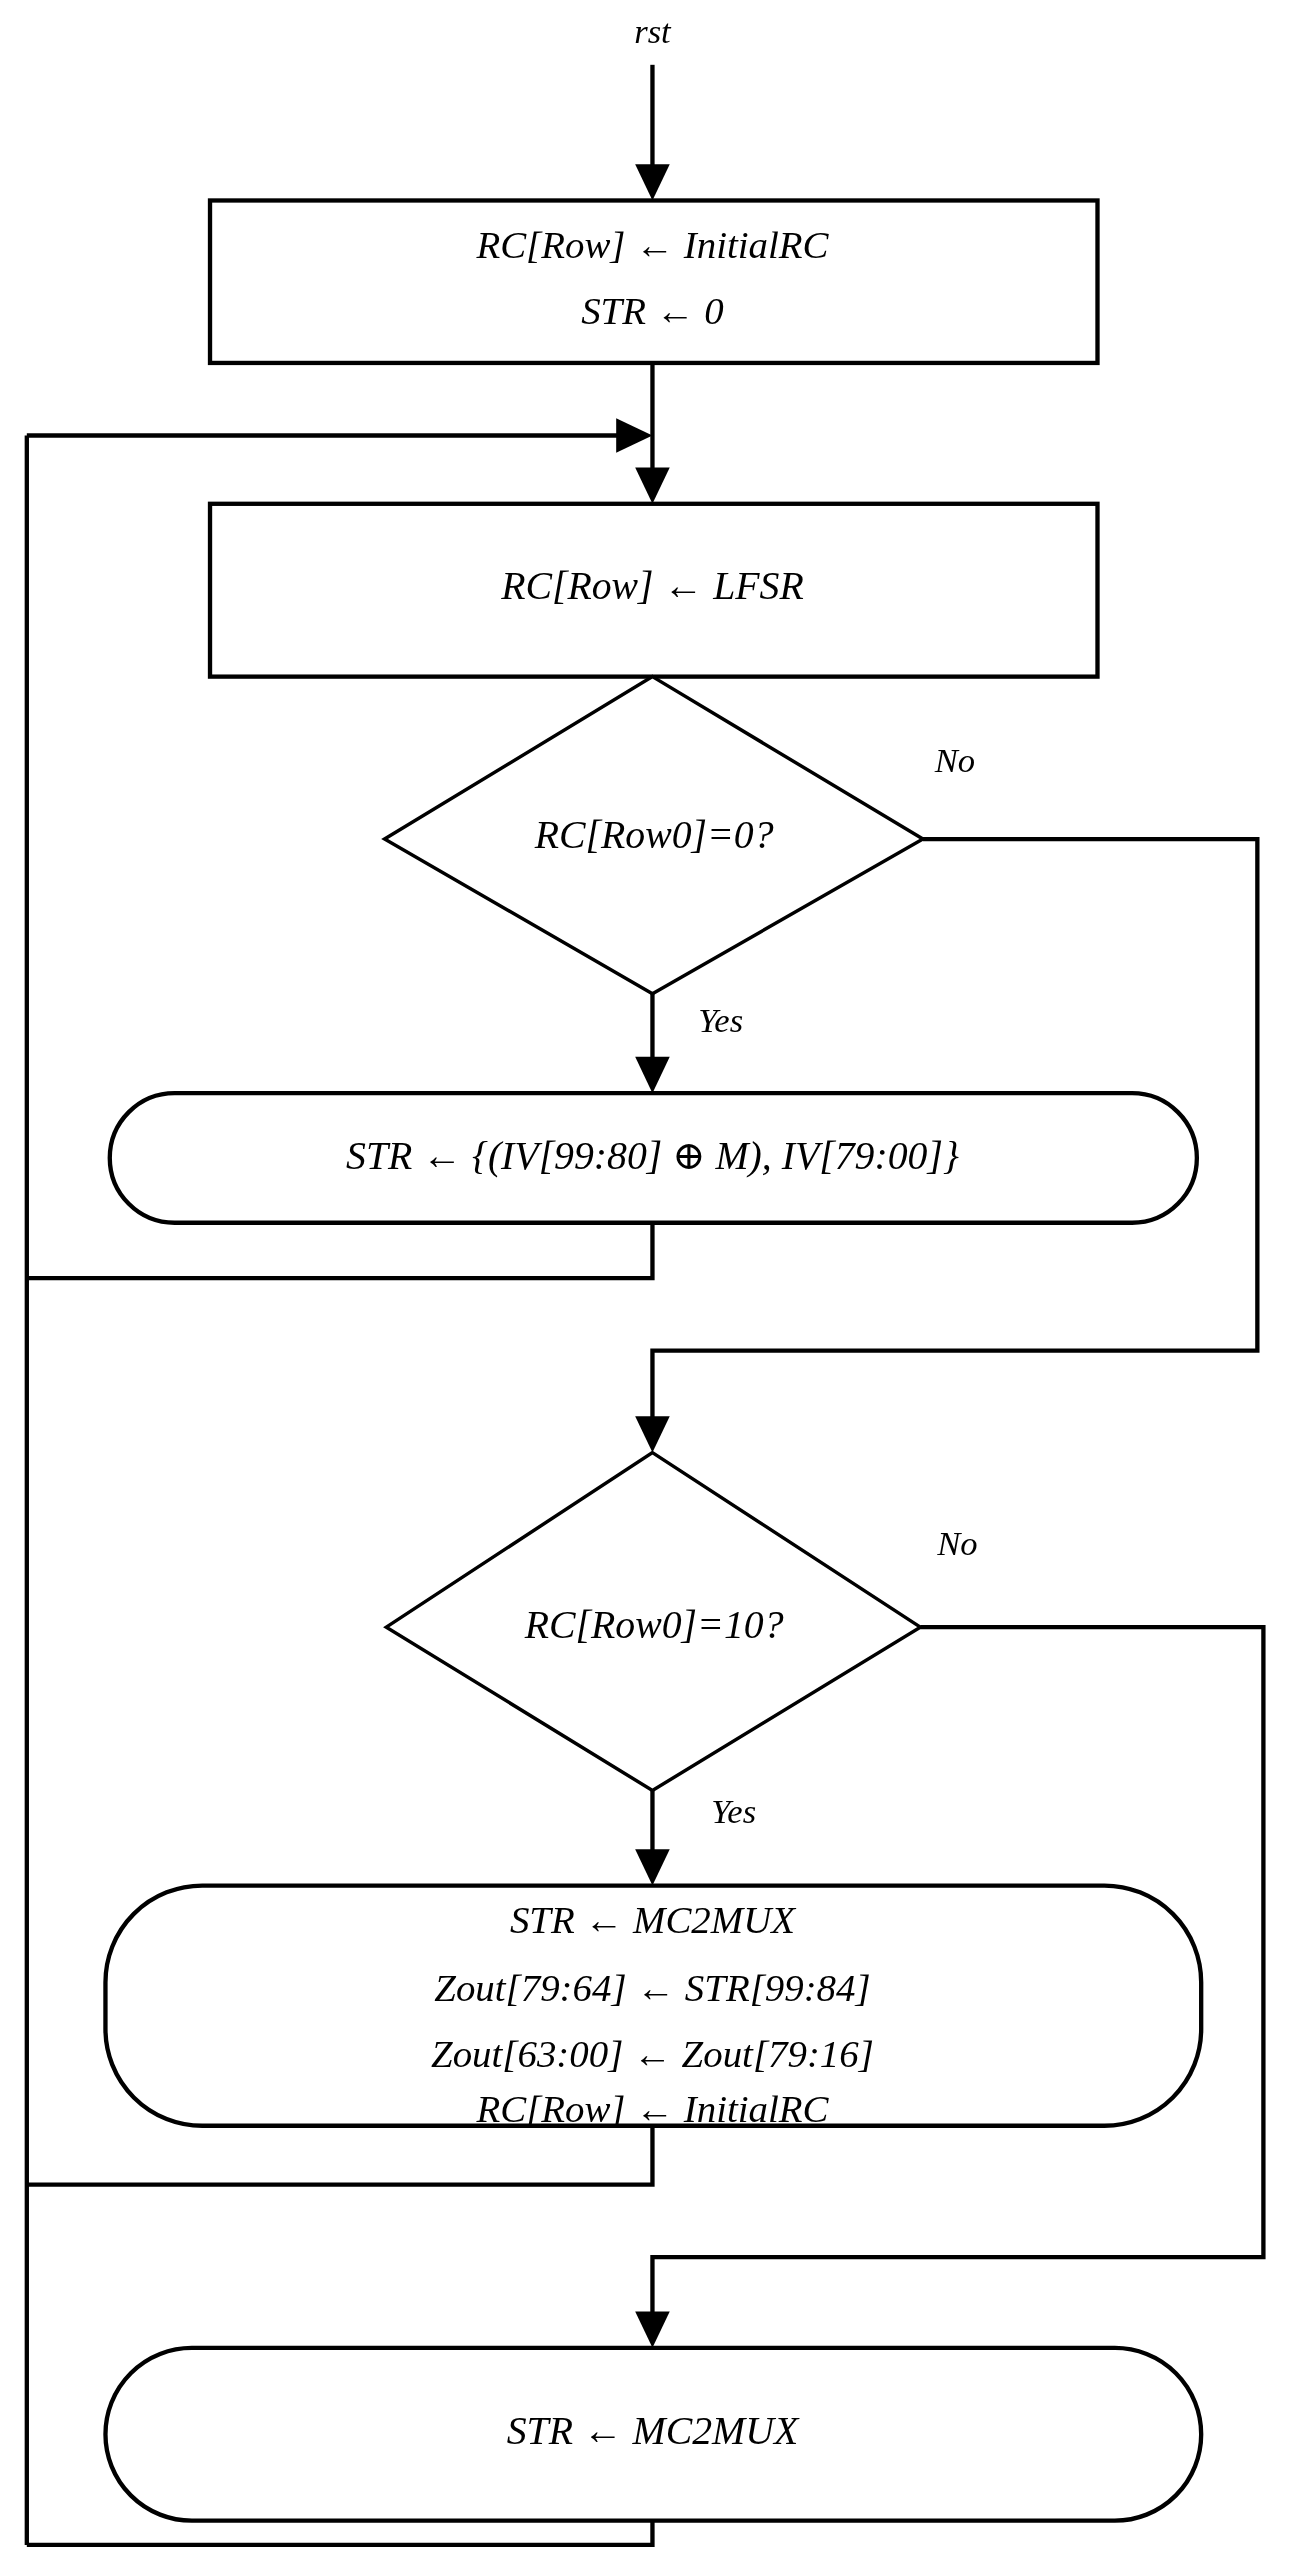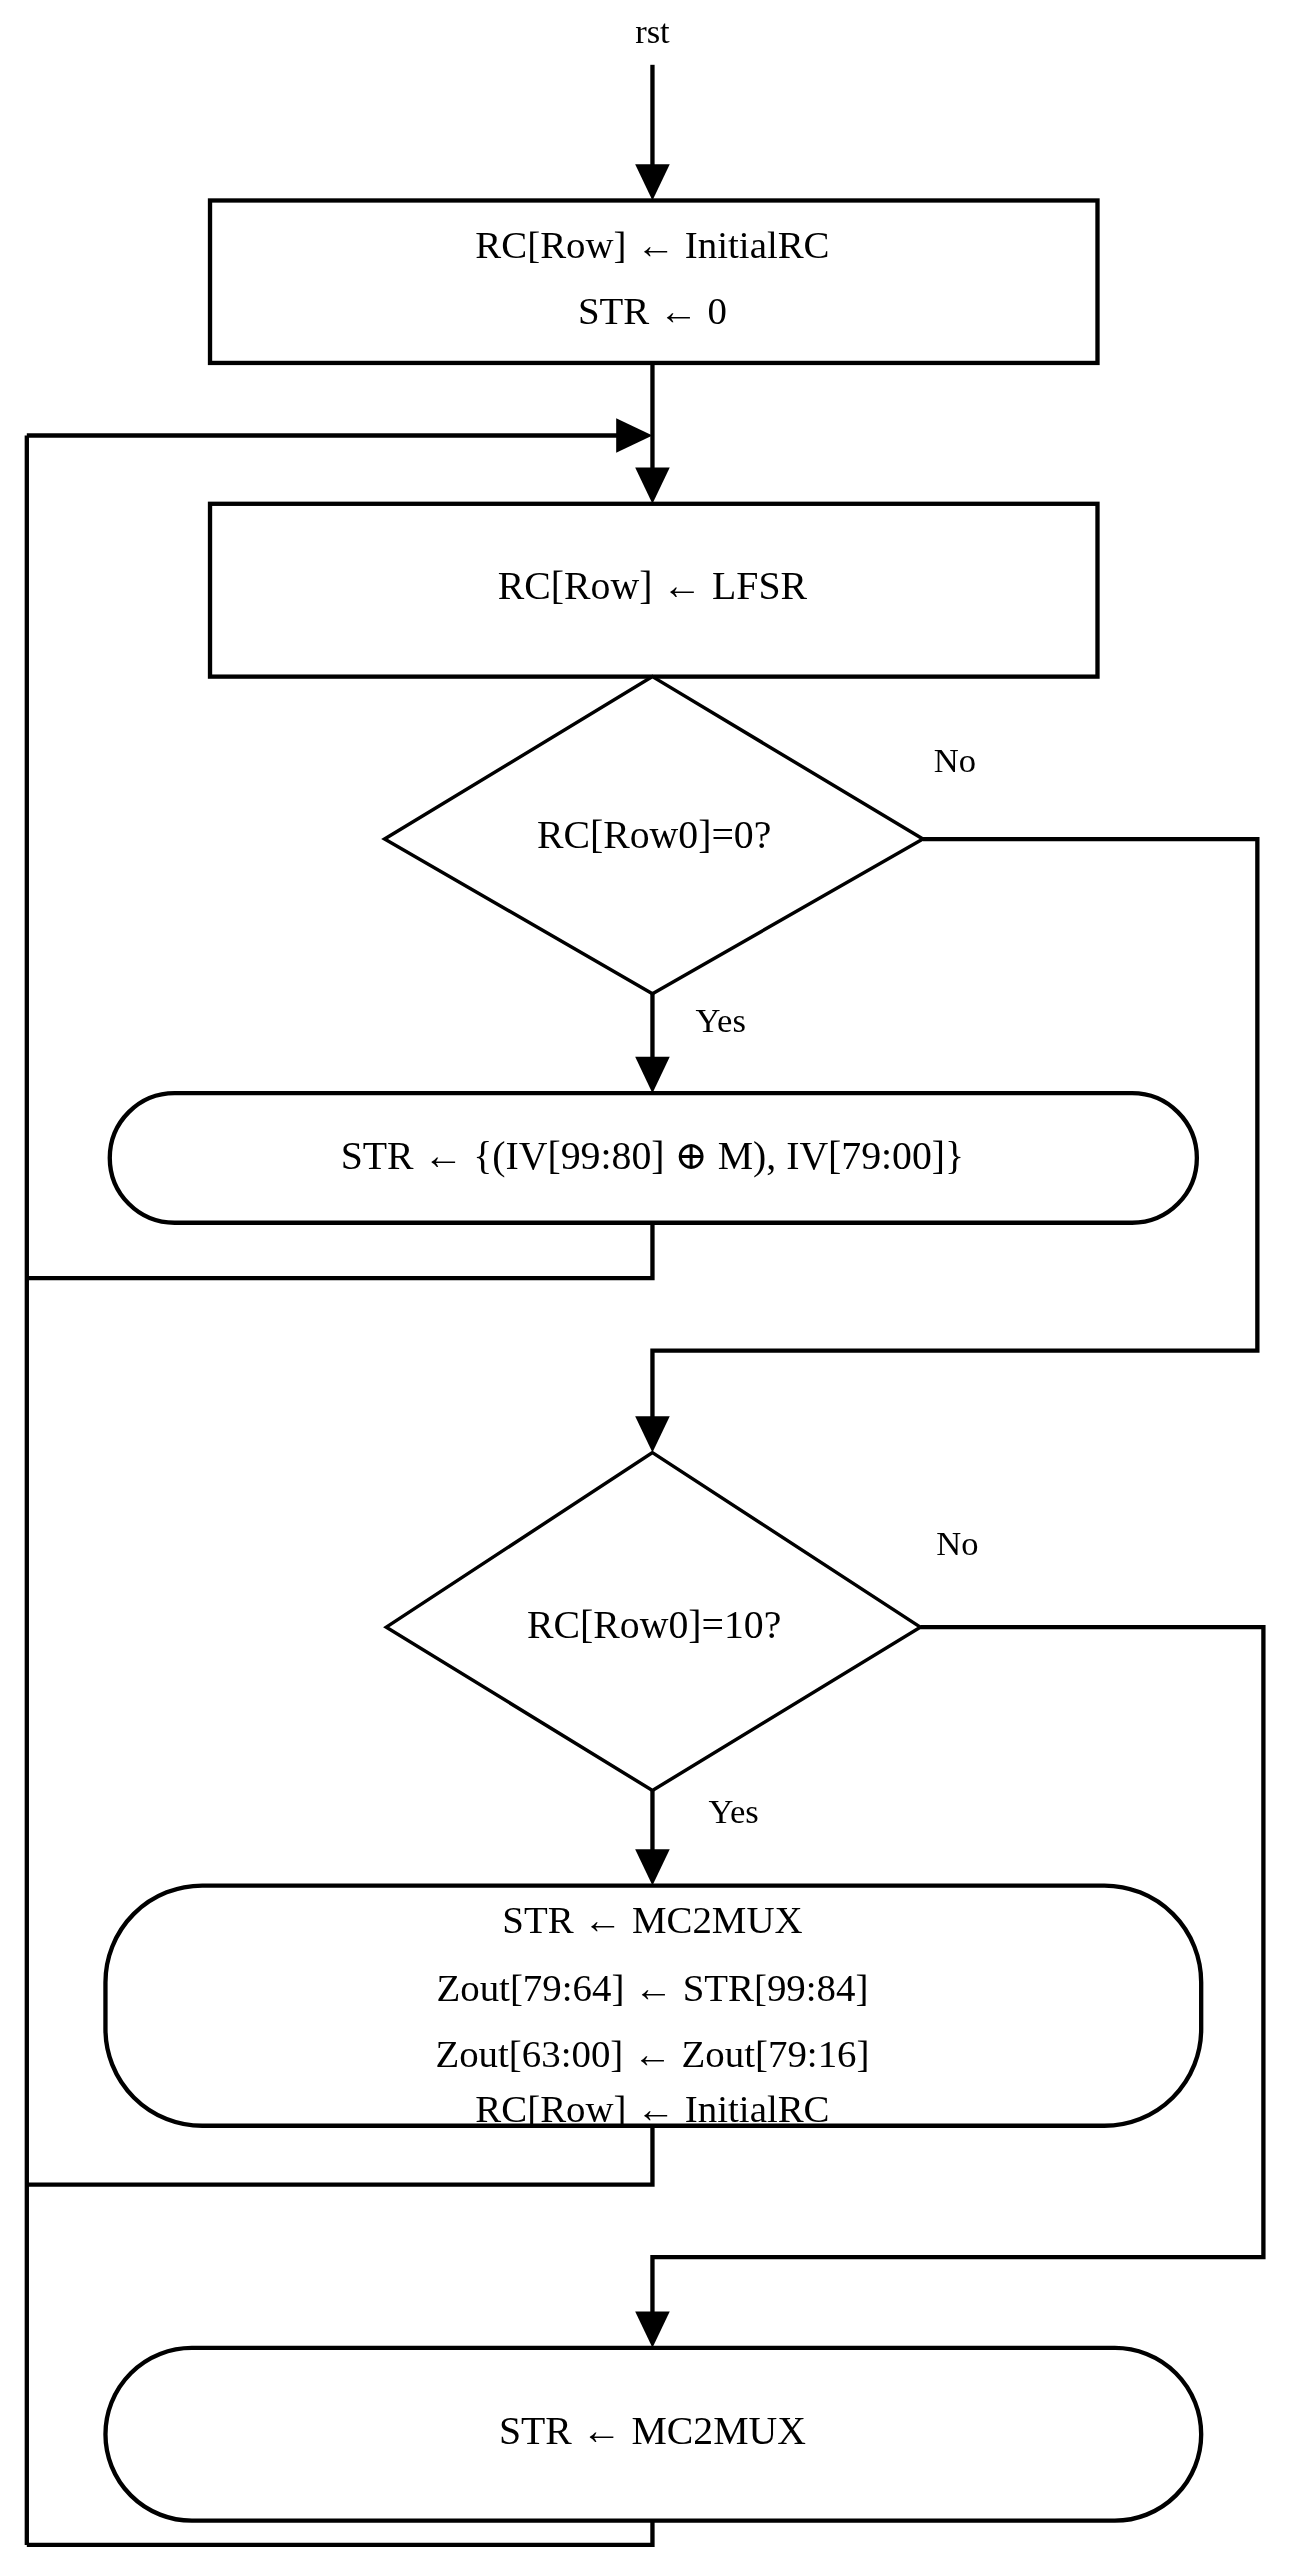--- a/index.html
+++ b/index.html
@@ -9,20 +9,21 @@
   }
   body {
     font-family: "Liberation Serif", "DejaVu Serif", serif;
   }
   #flowchart-root {
     position: relative;
     width: 1298px;
     height: 2576px;
     background: #ffffff;
     overflow: hidden;
+    font-style: italic;
   }
   svg.fc {
     display: block;
     width: 1298px;
     height: 2576px;
   }
   .shape {
     fill: #ffffff;
     stroke: #000000;
     stroke-width: 5;

